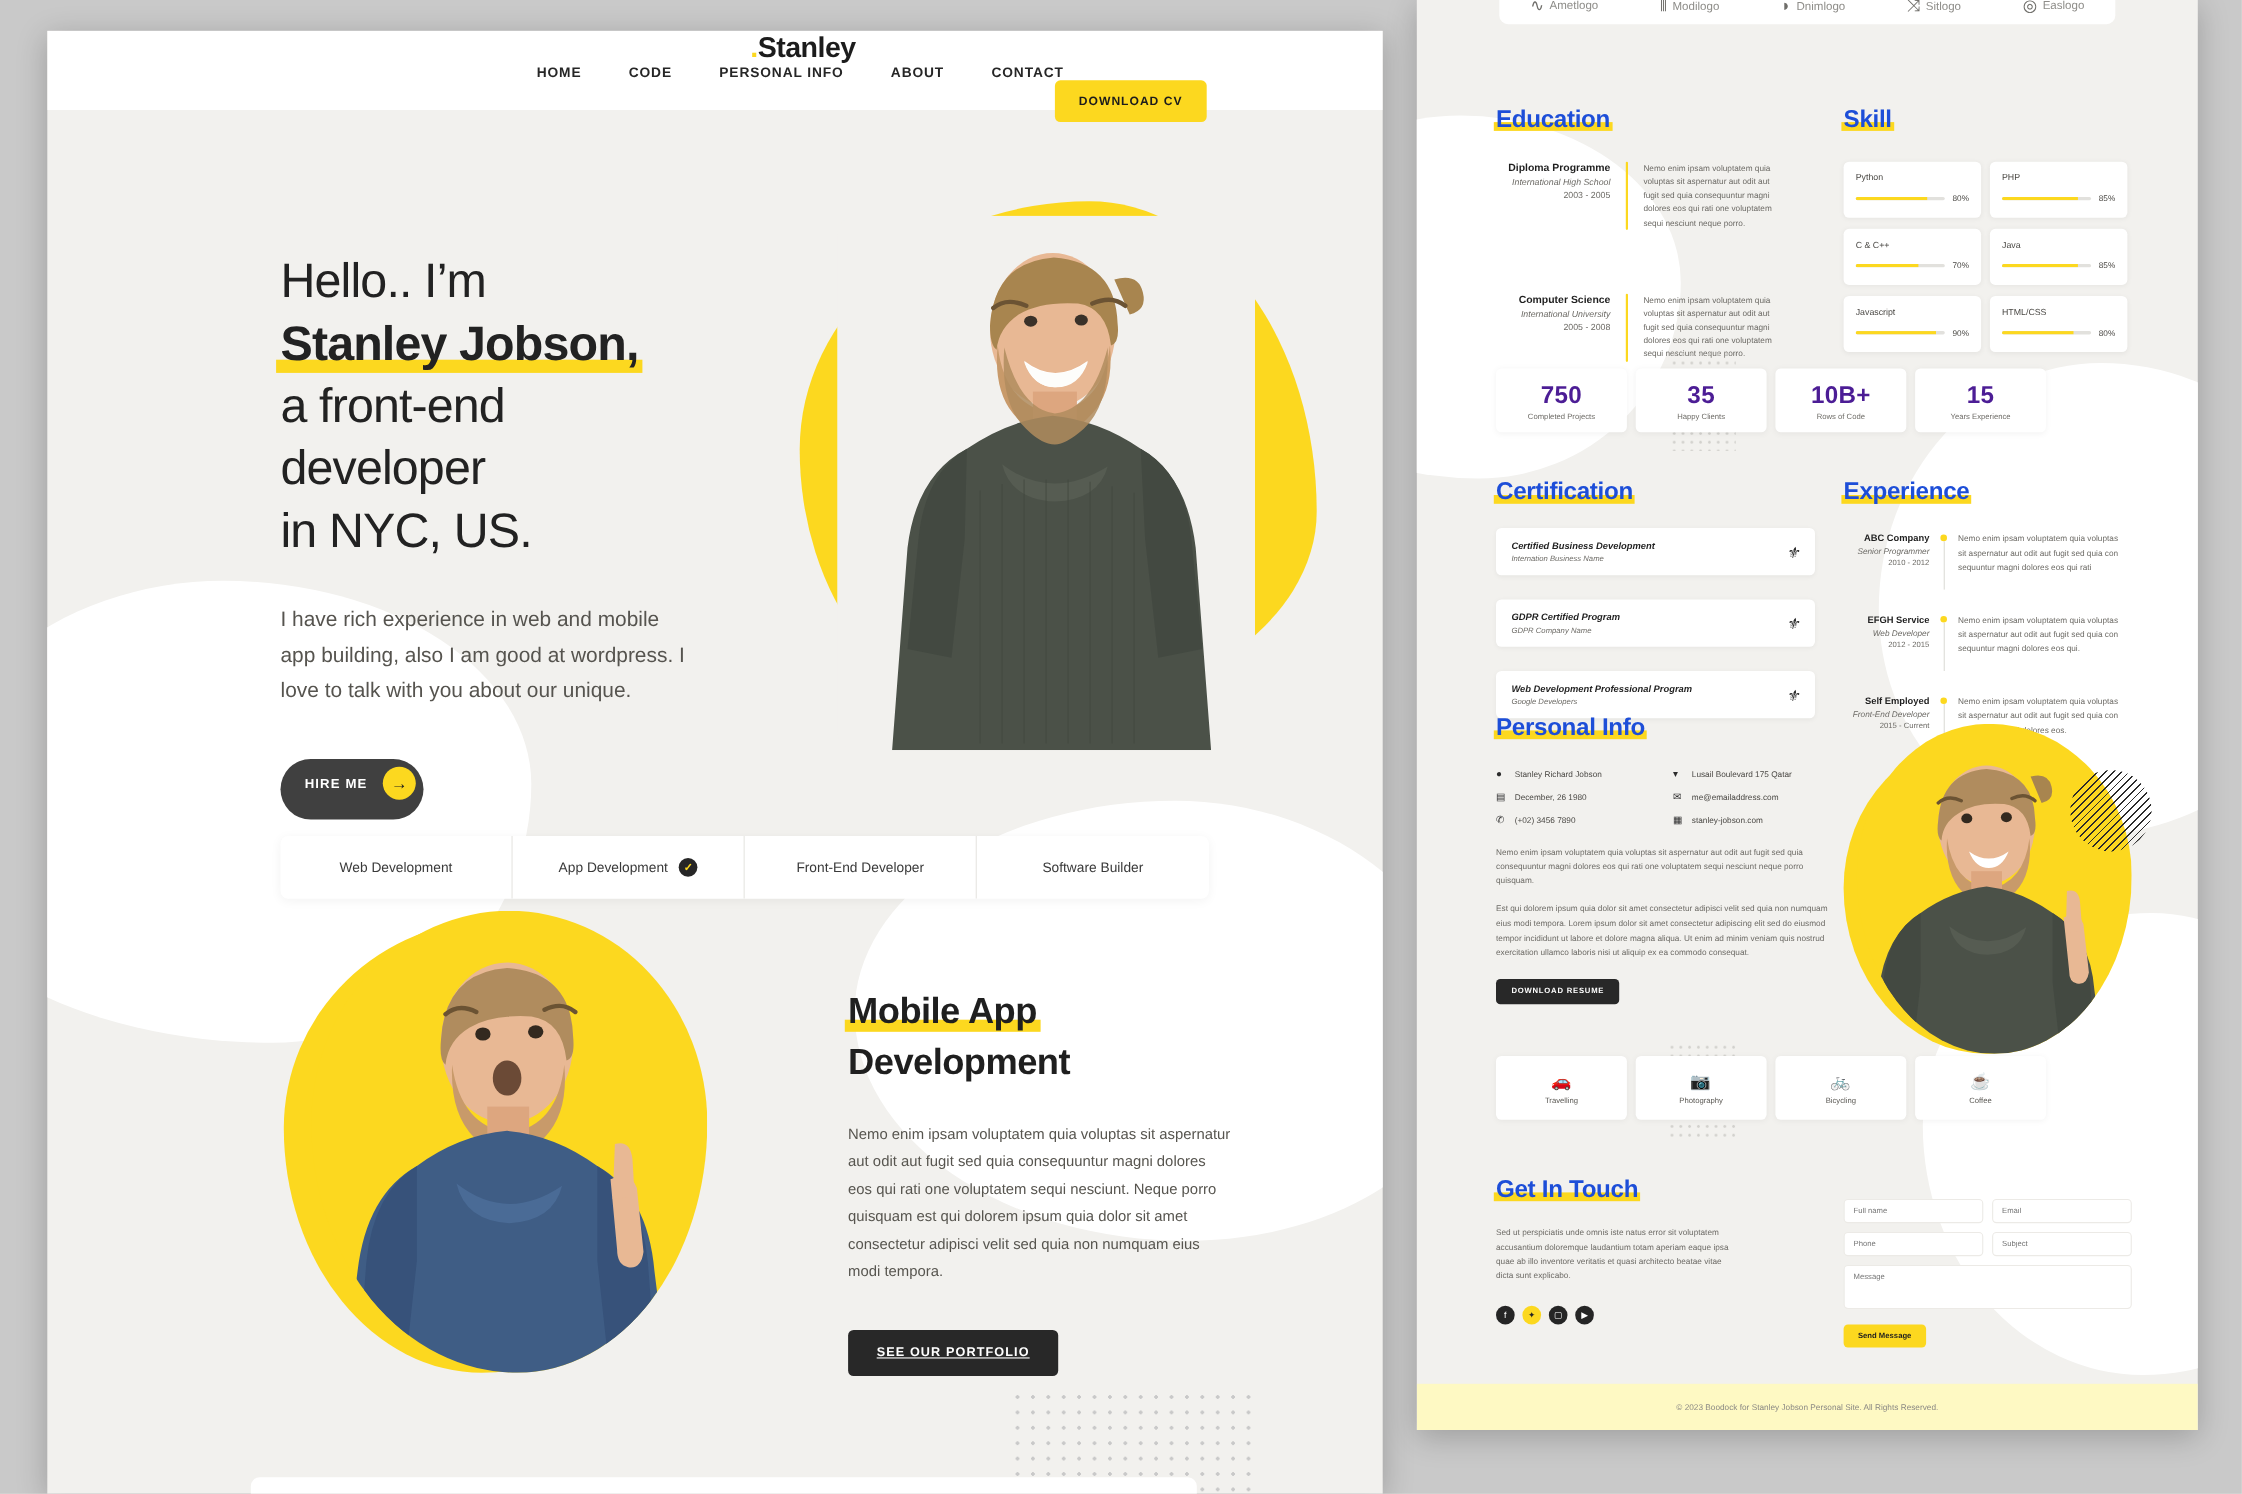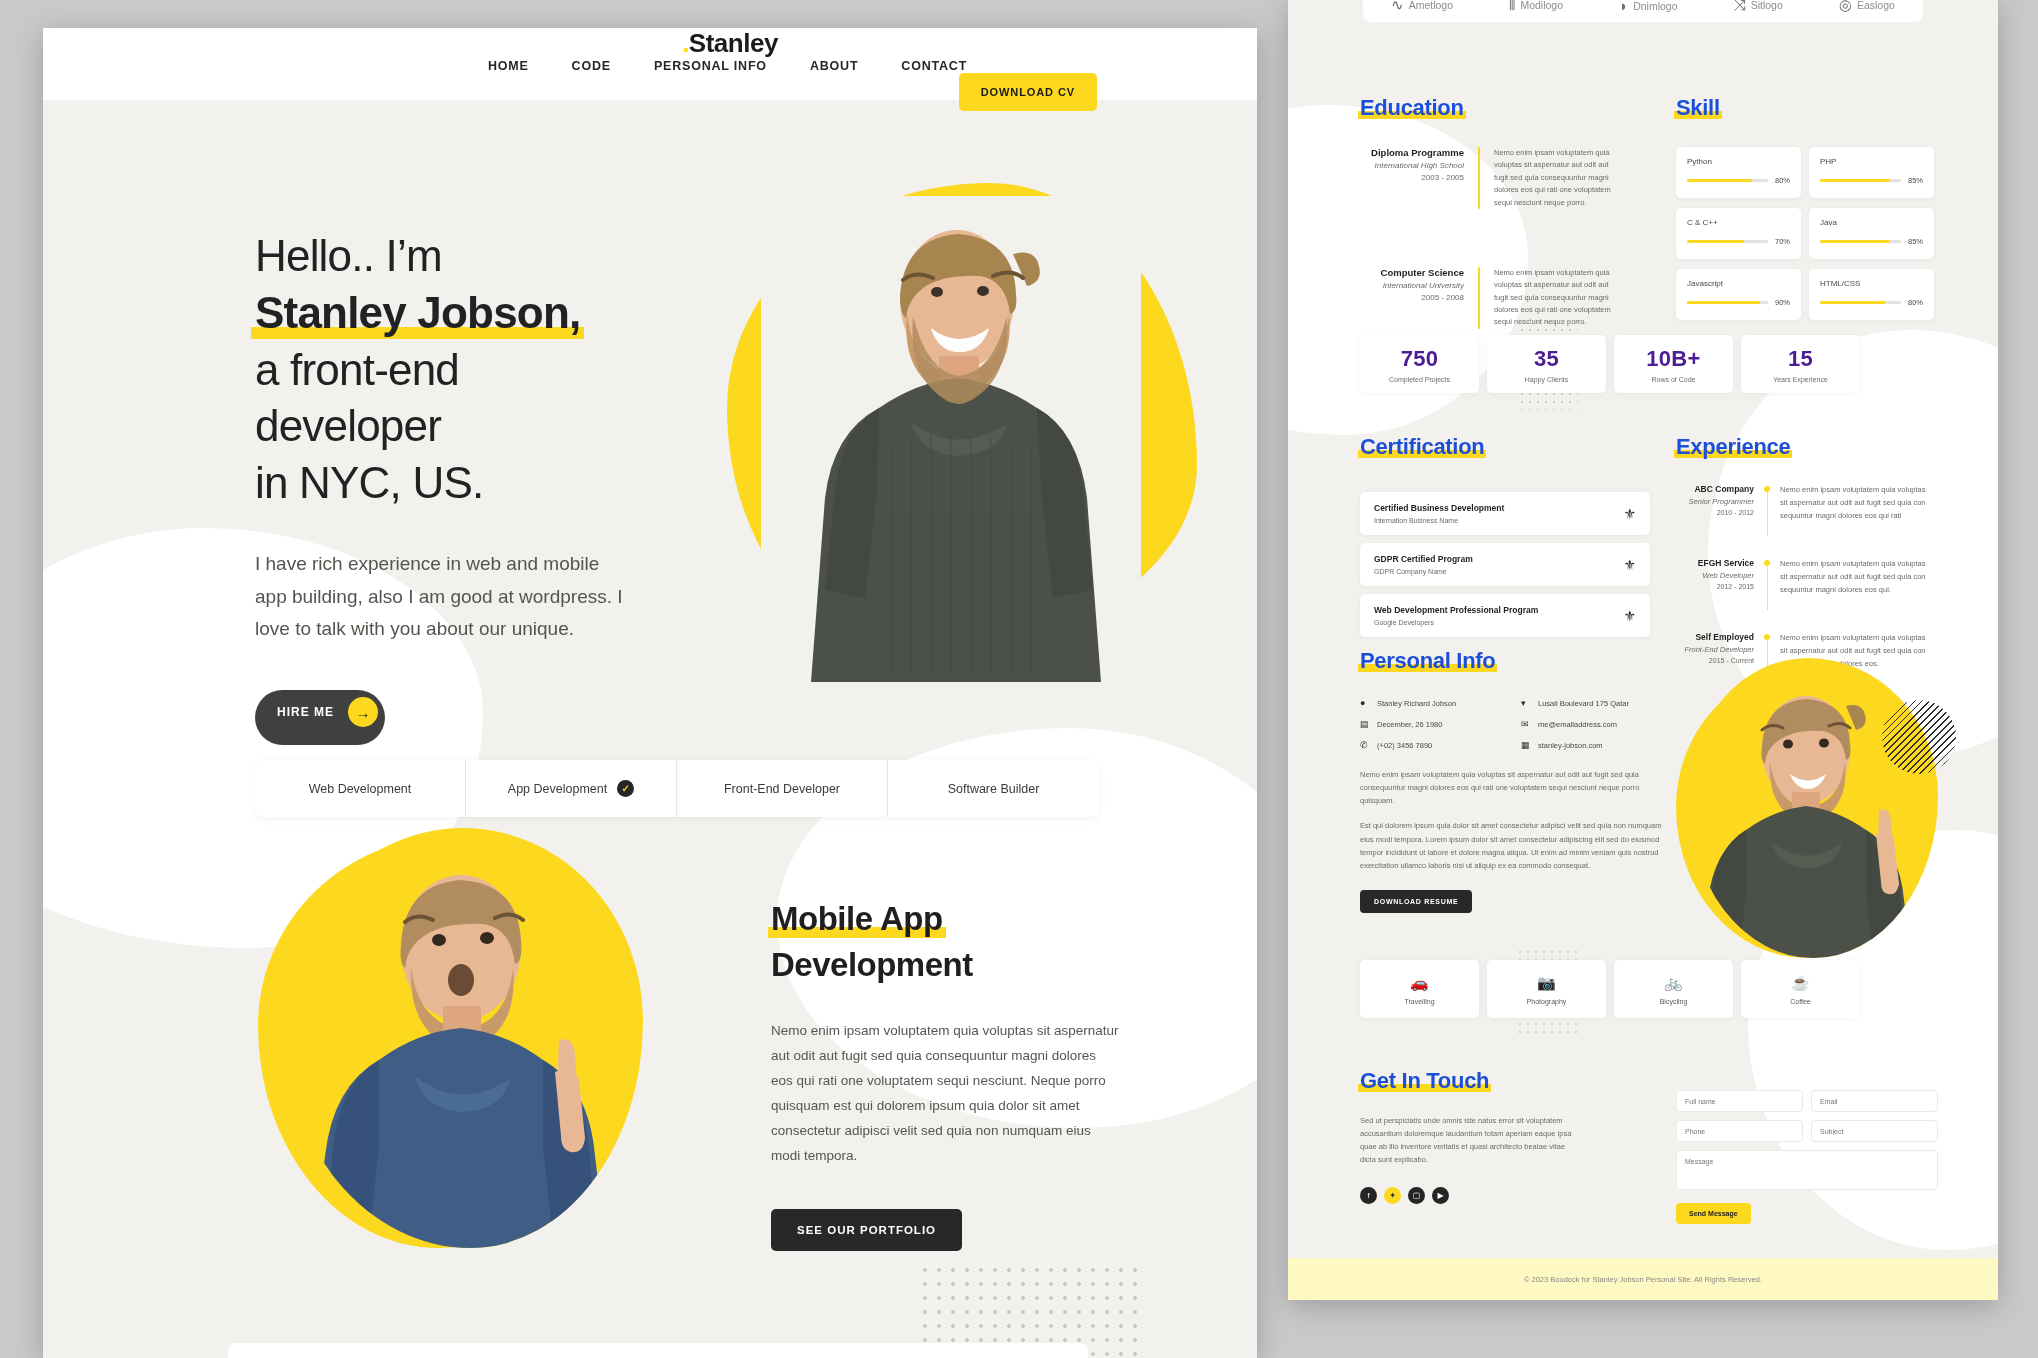--- a/index.html
+++ b/index.html
@@ -120,20 +120,21 @@
   .mobile-h2 .hl { position: relative; display: inline-block; z-index: 1; }
   .mobile-h2 .hl::after {
     content: ""; position: absolute; left: -3px; right: -3px; bottom: 4px; height: 11px;
     background: #fcd81f; z-index: -1;
   }
   .mobile-p { margin-top: 32px; font-size: 13.5px; line-height: 1.85; color: #57554f; }
   .portfolio-btn {
     margin-top: 40px; background: #282828; color: #fff; border: none; cursor: pointer;
     padding: 15px 26px; border-radius: 5px; font-size: 11.5px; font-weight: bold; letter-spacing: 1px;
     font-family: "Liberation Sans", sans-serif;
+    text-decoration: underline;
   }
   .bottom-white-card {
     position: absolute; left: 185px; top: 1315px; width: 860px; height: 60px;
     background: #fff; border-radius: 8px;
   }
 
   
   .page-right {
     position: absolute; left: 1288px; top: 0px;
     width: 710px; height: 1300px;
@@ -176,21 +177,21 @@
   .stats-row { position: absolute; left: 72px; top: 335px; display: flex; gap: 8px; }
   .stat-card { position: relative; width: 119px; height: 58px; background: #fff; border-radius: 5px; display: flex; flex-direction: column; align-items: center; justify-content: center; box-shadow: 0 1px 6px rgba(0,0,0,.05); }
   .stat-card .corner { position: absolute; left: -8px; top: -8px; width: 34px; height: 30px; background: #fcd81f; border-radius: 4px 0 0 0; z-index: -1; }
   .stat-card.last .corner { left: auto; right: -8px; top: auto; bottom: -8px; border-radius: 0 0 4px 0; }
   .stat-num { font-size: 22px; font-weight: bold; color: #4c1d95; letter-spacing: .3px; }
   .stat-label { font-size: 7px; color: #6d6b66; margin-top: 4px; }
   .stat-dots { position: absolute; left: 230px; top: 318px; width: 60px; height: 92px;
     background-image: radial-gradient(#d2d1cd 1.2px, transparent 1.3px); background-size: 8px 8px; }
 
   .cert-block { position: absolute; left: 72px; top: 434px; width: 290px; }
-  .cert-list { margin-top: 32px; display: flex; flex-direction: column; gap: 8px; }
+  .cert-list { margin-top: 20px; display: flex; flex-direction: column; gap: 22px; font-style: italic; }
   .cert-card { background: #fff; border-radius: 5px; padding: 11px 14px; display: flex; align-items: center; box-shadow: 0 1px 5px rgba(0,0,0,.05); }
   .cert-title { font-size: 8.5px; font-weight: bold; color: #1f1f1f; }
   .cert-sub { font-size: 7px; color: #6d6b66; margin-top: 4px; }
   .cert-icon { margin-left: auto; font-size: 14px; color: #262626; }
 
   .exp-block { position: absolute; left: 388px; top: 434px; width: 290px; }
   .exp-list { margin-top: 24px; display: flex; flex-direction: column; gap: 22px; }
   .exp-item { display: flex; gap: 10px; align-items: flex-start; }
   .exp-left { width: 78px; text-align: right; }
   .exp-co { font-size: 8.5px; font-weight: bold; color: #1f1f1f; }

